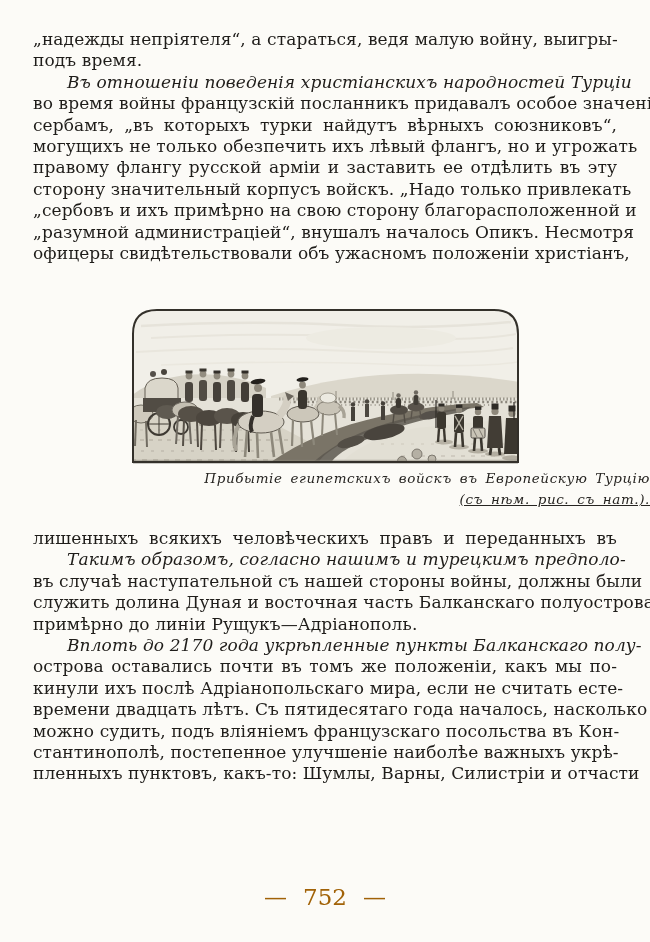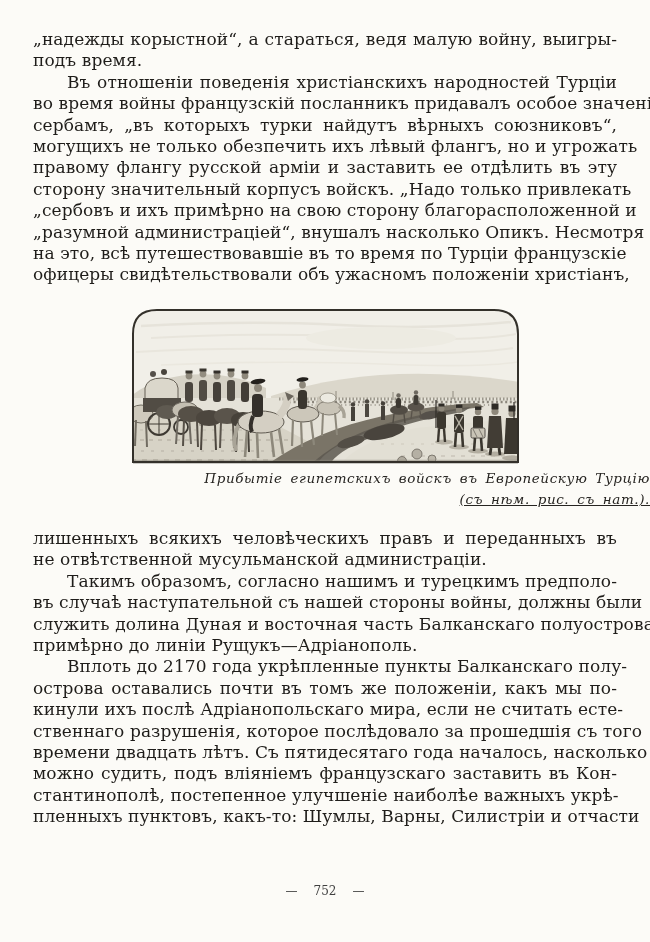--- a/index.html
+++ b/index.html
@@ -10,52 +10,51 @@
     color:#1f1d1a;
   }
   .textblock{
     position:absolute;left:33px;width:584px;
     font-size:17px;line-height:21.4px;letter-spacing:0.1px;
   }
   #block1{top:29px;}
   #block2{top:528px;}
   .line{text-align:justify;text-align-last:justify;white-space:nowrap;}
   .line.end{text-align-last:left;}
-  .line.indent{text-indent:34px;}
+  .line.indent{text-indent:34px;font-style:italic;}
   .illustration{
     position:absolute;left:131px;top:308px;width:389px;height:156px;
   }
   .caption{
     position:absolute;left:0;right:0;text-align:right;
     font-style:italic;font-size:13.5px;letter-spacing:0.6px;word-spacing:3px;
     color:#262421;
   }
   #caption-line1{top:470px;}
   #caption-line2{top:491px;text-decoration:underline;}
   .page-number{
     position:absolute;left:0;right:0;top:884px;text-align:center;
-    font-size:12px;color:#404040;
+    font-size:23px;color:#a16207;
   }
   .page-number .dash{margin:0 16px;}
 </style>
 </head>
 <body>
 
 <div class="textblock" id="block1">
-    <div class="line">„надежды корыстной“, а стараться, ведя малую войну, выигры-</div>
+    <div class="line">„надежды непріятеля“, а стараться, ведя малую войну, выигры-</div>
     <div class="line end">подъ время.</div>
     <div class="line indent">Въ отношеніи поведенія христіанскихъ народностей Турціи</div>
     <div class="line">во время войны французскій посланникъ придавалъ особое значеніе</div>
     <div class="line">сербамъ, „въ которыхъ турки найдутъ вѣрныхъ союзниковъ“,</div>
     <div class="line">могущихъ не только обезпечить ихъ лѣвый флангъ, но и угрожать</div>
     <div class="line">правому флангу русской арміи и заставить ее отдѣлить въ эту</div>
     <div class="line">сторону значительный корпусъ войскъ. „Надо только привлекать</div>
     <div class="line">„сербовъ и ихъ примѣрно на свою сторону благорасположенной и</div>
-    <div class="line">„разумной администраціей“, внушалъ насколько Опикъ. Несмотря</div>
-    <div class="line">на это, всѣ путешествовавшіе въ то время по Турціи французскіе</div>
+    <div class="line">„разумной администраціей“, внушалъ началось Опикъ. Несмотря</div>
     <div class="line">офицеры свидѣтельствовали объ ужасномъ положеніи христіанъ,</div>
   </div>
 
 <div class="illustration">
   <svg viewBox="0 0 389 156" width="389" height="156">
     <defs>
       <clipPath id="frameClip">
         <path d="M2,154 V26 Q2,2 26,2 H363 Q387,2 387,26 V154 Z"></path>
       </clipPath>
     </defs>
@@ -269,30 +268,28 @@
     <path d="M2,154 V26 Q2,2 26,2 H363 Q387,2 387,26 V154 Z" fill="none" stroke="#33302a" stroke-width="2"></path>
     <line x1="2" y1="154.6" x2="387" y2="154.6" stroke="#33302a" stroke-width="1.4"></line>
   </svg>
 </div>
 
 <div class="caption" id="caption-line1">Прибытіе египетскихъ войскъ въ Европейскую Турцію</div>
 <div class="caption" id="caption-line2">(съ нѣм. рис. съ нат.).</div>
 
 <div class="textblock" id="block2">
     <div class="line">лишенныхъ всякихъ человѣческихъ правъ и переданныхъ въ</div>
-    <div class="line end">не отвѣтственной мусульманской администраціи.</div>
     <div class="line indent">Такимъ образомъ, согласно нашимъ и турецкимъ предполо-</div>
     <div class="line">въ случаѣ наступательной съ нашей стороны войны, должны были</div>
     <div class="line">служить долина Дуная и восточная часть Балканскаго полуострова,</div>
     <div class="line end">примѣрно до линіи Рущукъ—Адріанополь.</div>
     <div class="line indent">Вплоть до 2170 года укрѣпленные пункты Балканскаго полу-</div>
     <div class="line">острова оставались почти въ томъ же положеніи, какъ мы по-</div>
     <div class="line">кинули ихъ послѣ Адріанопольскаго мира, если не считать есте-</div>
-    <div class="line">ственнаго разрушенія, которое послѣдовало за прошедшія съ того</div>
     <div class="line">времени двадцать лѣтъ. Съ пятидесятаго года началось, насколько</div>
-    <div class="line">можно судить, подъ вліяніемъ французскаго заставить въ Кон-</div>
+    <div class="line">можно судить, подъ вліяніемъ французскаго посольства въ Кон-</div>
     <div class="line">стантинополѣ, постепенное улучшеніе наиболѣе важныхъ укрѣ-</div>
     <div class="line">пленныхъ пунктовъ, какъ-то: Шумлы, Варны, Силистріи и отчасти</div>
   </div>
 
 <div class="page-number">
   <span class="dash">—</span><span>752</span><span class="dash">—</span>
 </div>
 
 </body></html>

